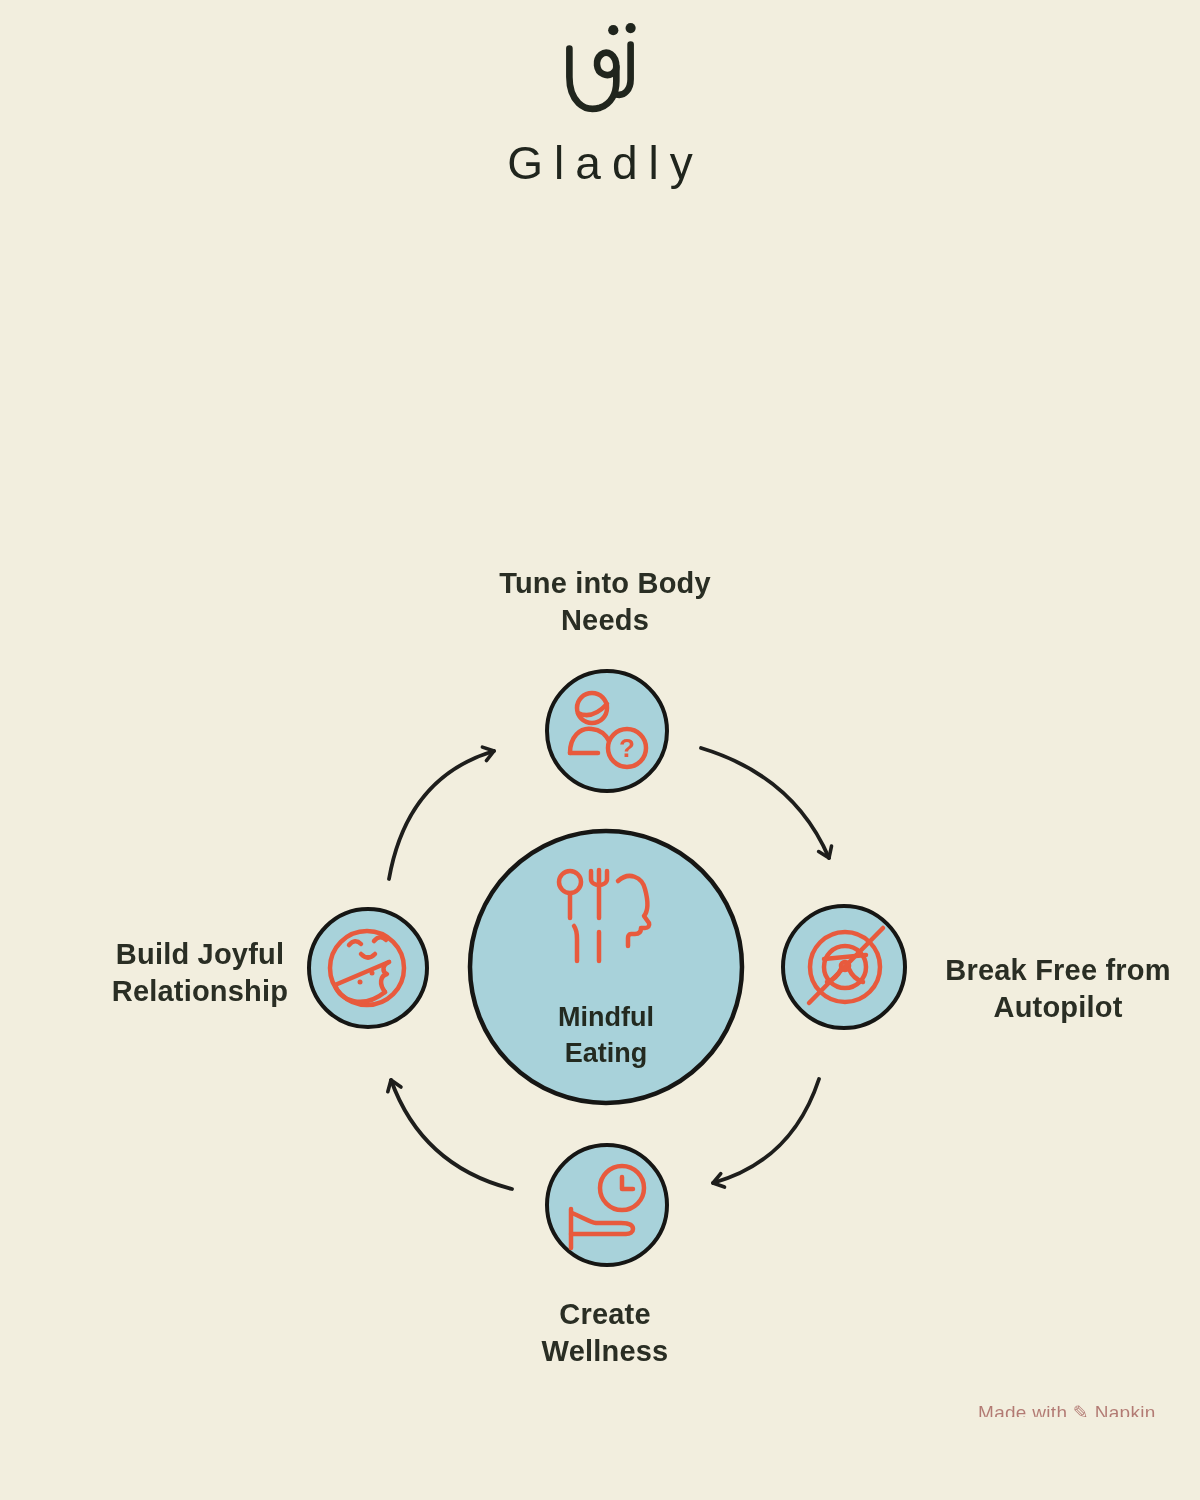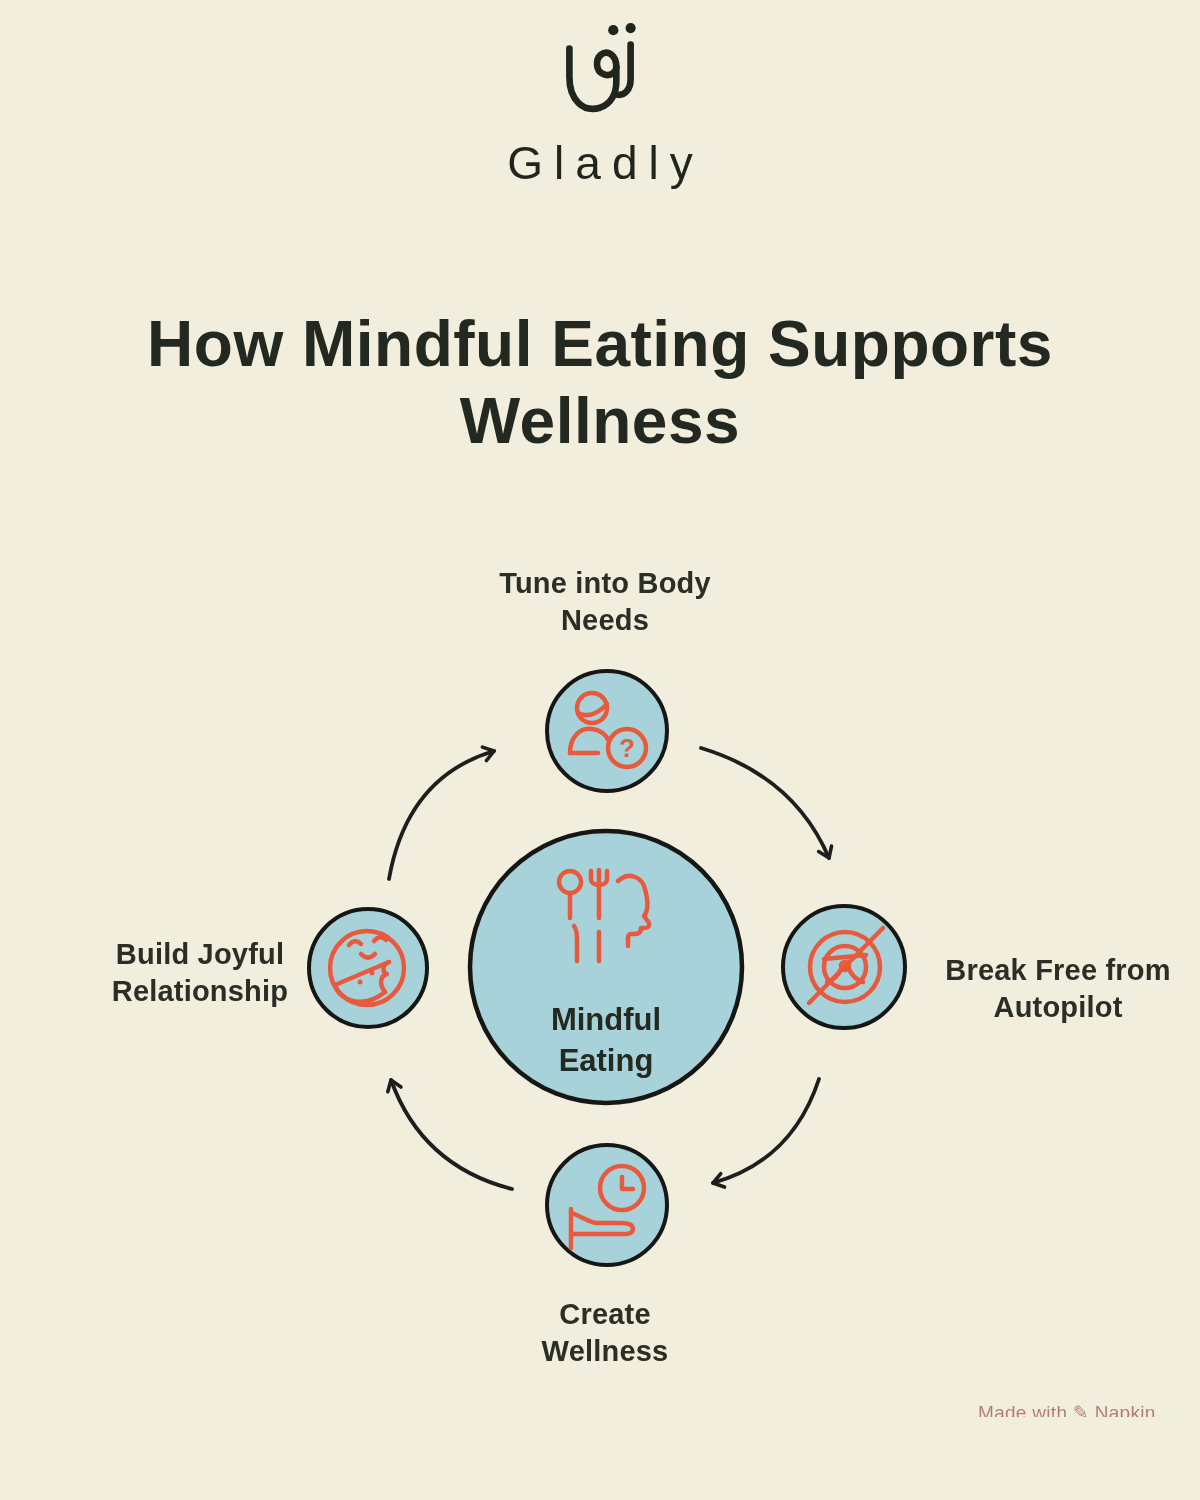--- a/index.html
+++ b/index.html
@@ -24,21 +24,21 @@
   .label{
     position:absolute;font-size:29px;font-weight:700;color:#2A2E24;
     line-height:1.28;white-space:pre-line;letter-spacing:0.2px;
   }
   .label-top{left:355px;top:565px;width:500px;text-align:center;}
   .label-right{left:928px;top:952px;width:260px;text-align:center;}
   .label-left{left:40px;top:936px;width:320px;text-align:center;}
   .label-bottom{left:355px;top:1296px;width:500px;text-align:center;}
   .center-label{
     position:absolute;left:456px;top:1000px;width:300px;text-align:center;
-    font-size:31px;font-weight:700;color:#232A20;line-height:1.32;
+    font-size:27px;font-weight:700;color:#232A20;line-height:1.32;
     white-space:pre-line;
   }
   .watermark{
     position:absolute;left:978px;top:1402px;width:210px;height:15px;
     overflow:hidden;font-size:19px;line-height:21px;color:#7f1d1d;
     opacity:0.55;letter-spacing:0.3px;
   }
 </style>
 </head>
 <body>
@@ -53,22 +53,20 @@
         <path d="M 68 22 L 68 56 C 68 66 62 73 54 71"></path>
       </g>
       <g fill="#20251D" stroke="none">
         <circle cx="51" cy="8" r="5"></circle>
         <circle cx="68" cy="6" r="5"></circle>
       </g>
     </svg>
     <div class="brand-name">Gladly</div>
   </div>
 
-  <h1 class="title">How Mindful Eating Supports
-Wellness</h1>
 
   <div class="diagram">
 
     <svg class="diagram-svg" width="1200" height="1500" viewBox="0 0 1200 1500">
       <defs>
         <marker id="ah" markerWidth="26" markerHeight="26" refX="13" refY="10" orient="auto" markerUnits="userSpaceOnUse">
           <path d="M3 3 L13 10 L3 17" fill="none" stroke="#1E1E1C" stroke-width="3.6" stroke-linecap="round" stroke-linejoin="round"></path>
         </marker>
       </defs>
 

